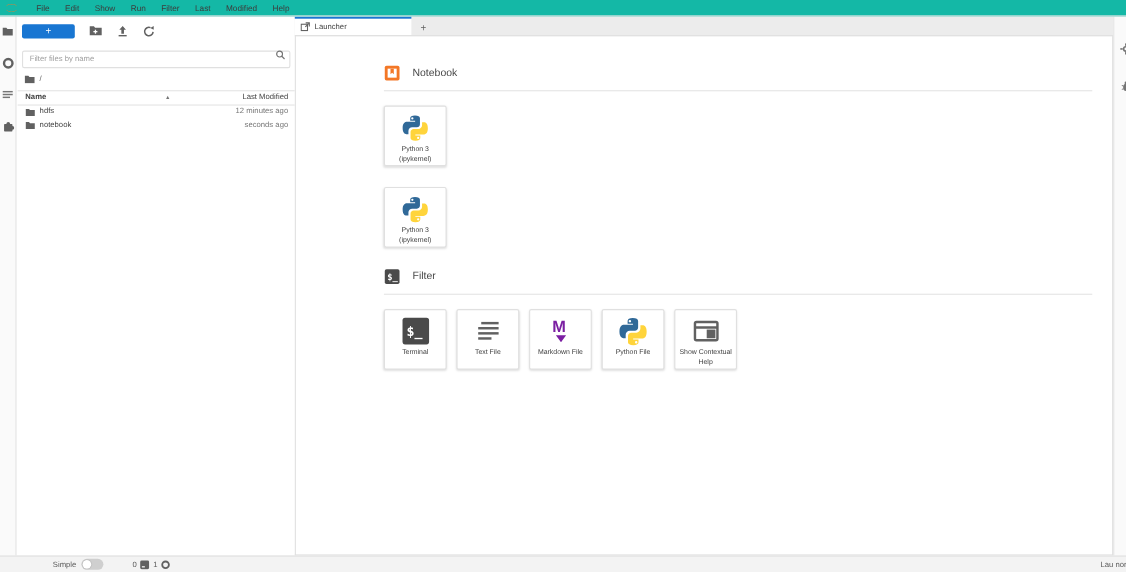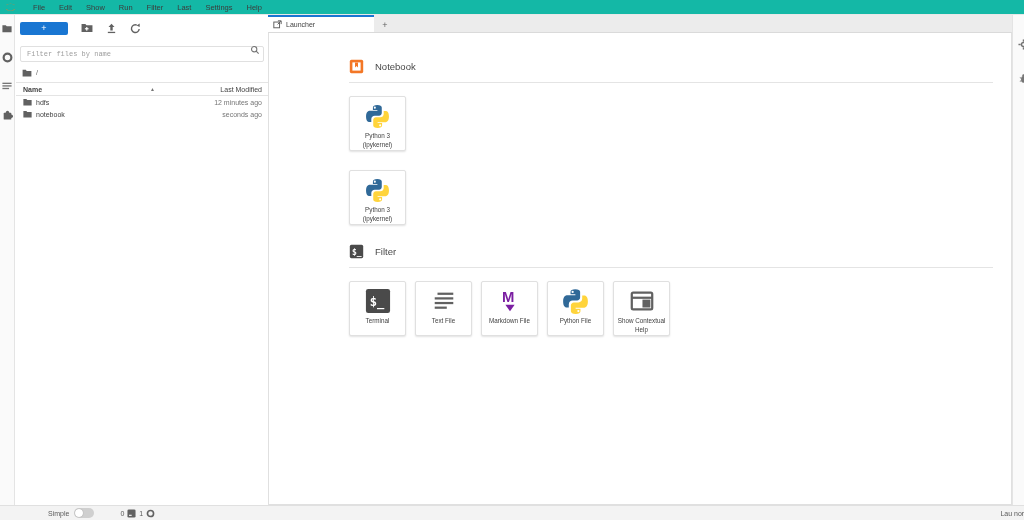--- a/index.html
+++ b/index.html
@@ -19,21 +19,21 @@
   #leftstrip svg { display:block; }
 
   
   #filebrowser { position:absolute; top:15px; left:16px; width:252px; bottom:15px; background:#fff; }
   #fb-toolbar { display:flex; align-items:center; height:20px; margin:3px 4px 0 4px; gap:13px; }
   #new-launcher-btn { width:48px; height:13px; background:#1976d2; border:none; border-radius:2px;
     color:#fff; font-size:9px; line-height:11px; display:flex; align-items:center; justify-content:center; cursor:pointer; }
   .fb-tool { background:none; border:none; padding:0; cursor:pointer; display:flex; }
   #fb-filter-wrap { position:relative; margin:4px 4px 0 4px; }
   #fb-filter { width:100%; height:16px; border:1px solid #e0e0e0; border-radius:2px;
-    font-size:7px; padding:0 16px 0 6px; color:#424242; font-family:Liberation Mono, monospace; }
+    font-size:7px; padding:0 16px 0 6px; color:#424242; font-family:Liberation Sans, sans-serif; }
   #fb-filter::placeholder { color:#9e9e9e; }
   #fb-search-icon { position:absolute; right:4px; top:3px; }
   #fb-breadcrumb { display:flex; align-items:center; gap:4px; height:15px; margin:3px 4px 0 6px;
     font-size:7px; color:#616161; }
   #fb-header { display:flex; align-items:center; height:14px; margin-top:2px;
     border-top:1px solid #e4e4e4; border-bottom:1px solid #e4e4e4; font-size:7px; }
   #fb-header .col-name { padding-left:7px; font-weight:bold; color:#424242; flex:0 0 auto; }
   #fb-header .sort { margin-left:108px; font-size:5px; color:#757575; }
   #fb-header .col-mod { margin-left:auto; padding-right:6px; color:#424242; }
   .fb-row { display:flex; align-items:center; height:12px; font-size:7px; color:#424242; cursor:pointer; }
@@ -86,21 +86,21 @@
   <svg class="logo" viewBox="0 0 13 11">
     <path d="M1.6 3.9c1.6-2.4 8.2-2.4 9.8 0C10.6 1 2.4 1 1.6 3.9z" fill="#f37726"></path>
     <path d="M1.6 6.6c1.6 2.4 8.2 2.4 9.8 0-.8 2.9-9 2.9-9.8 0z" fill="#f37726"></path>
   </svg>
   <span class="mitem">File</span>
   <span class="mitem">Edit</span>
   <span class="mitem">Show</span>
   <span class="mitem">Run</span>
   <span class="mitem">Filter</span>
   <span class="mitem">Last</span>
-  <span class="mitem">Settings</span>
+  <span class="mitem">Modified</span>
   <span class="mitem">Help</span>
 </div>
 
 <div id="leftstrip">
   <svg width="10" height="9" viewBox="0 0 12 10">
     <path d="M0.5 1h4l1.2 1.4h5.8V9.5H0.5z" fill="#616161"></path>
   </svg>
   <svg width="11" height="11" viewBox="0 0 12 12">
     <circle cx="6" cy="6" r="4.2" fill="none" stroke="#616161" stroke-width="2.4"></circle>
   </svg>

